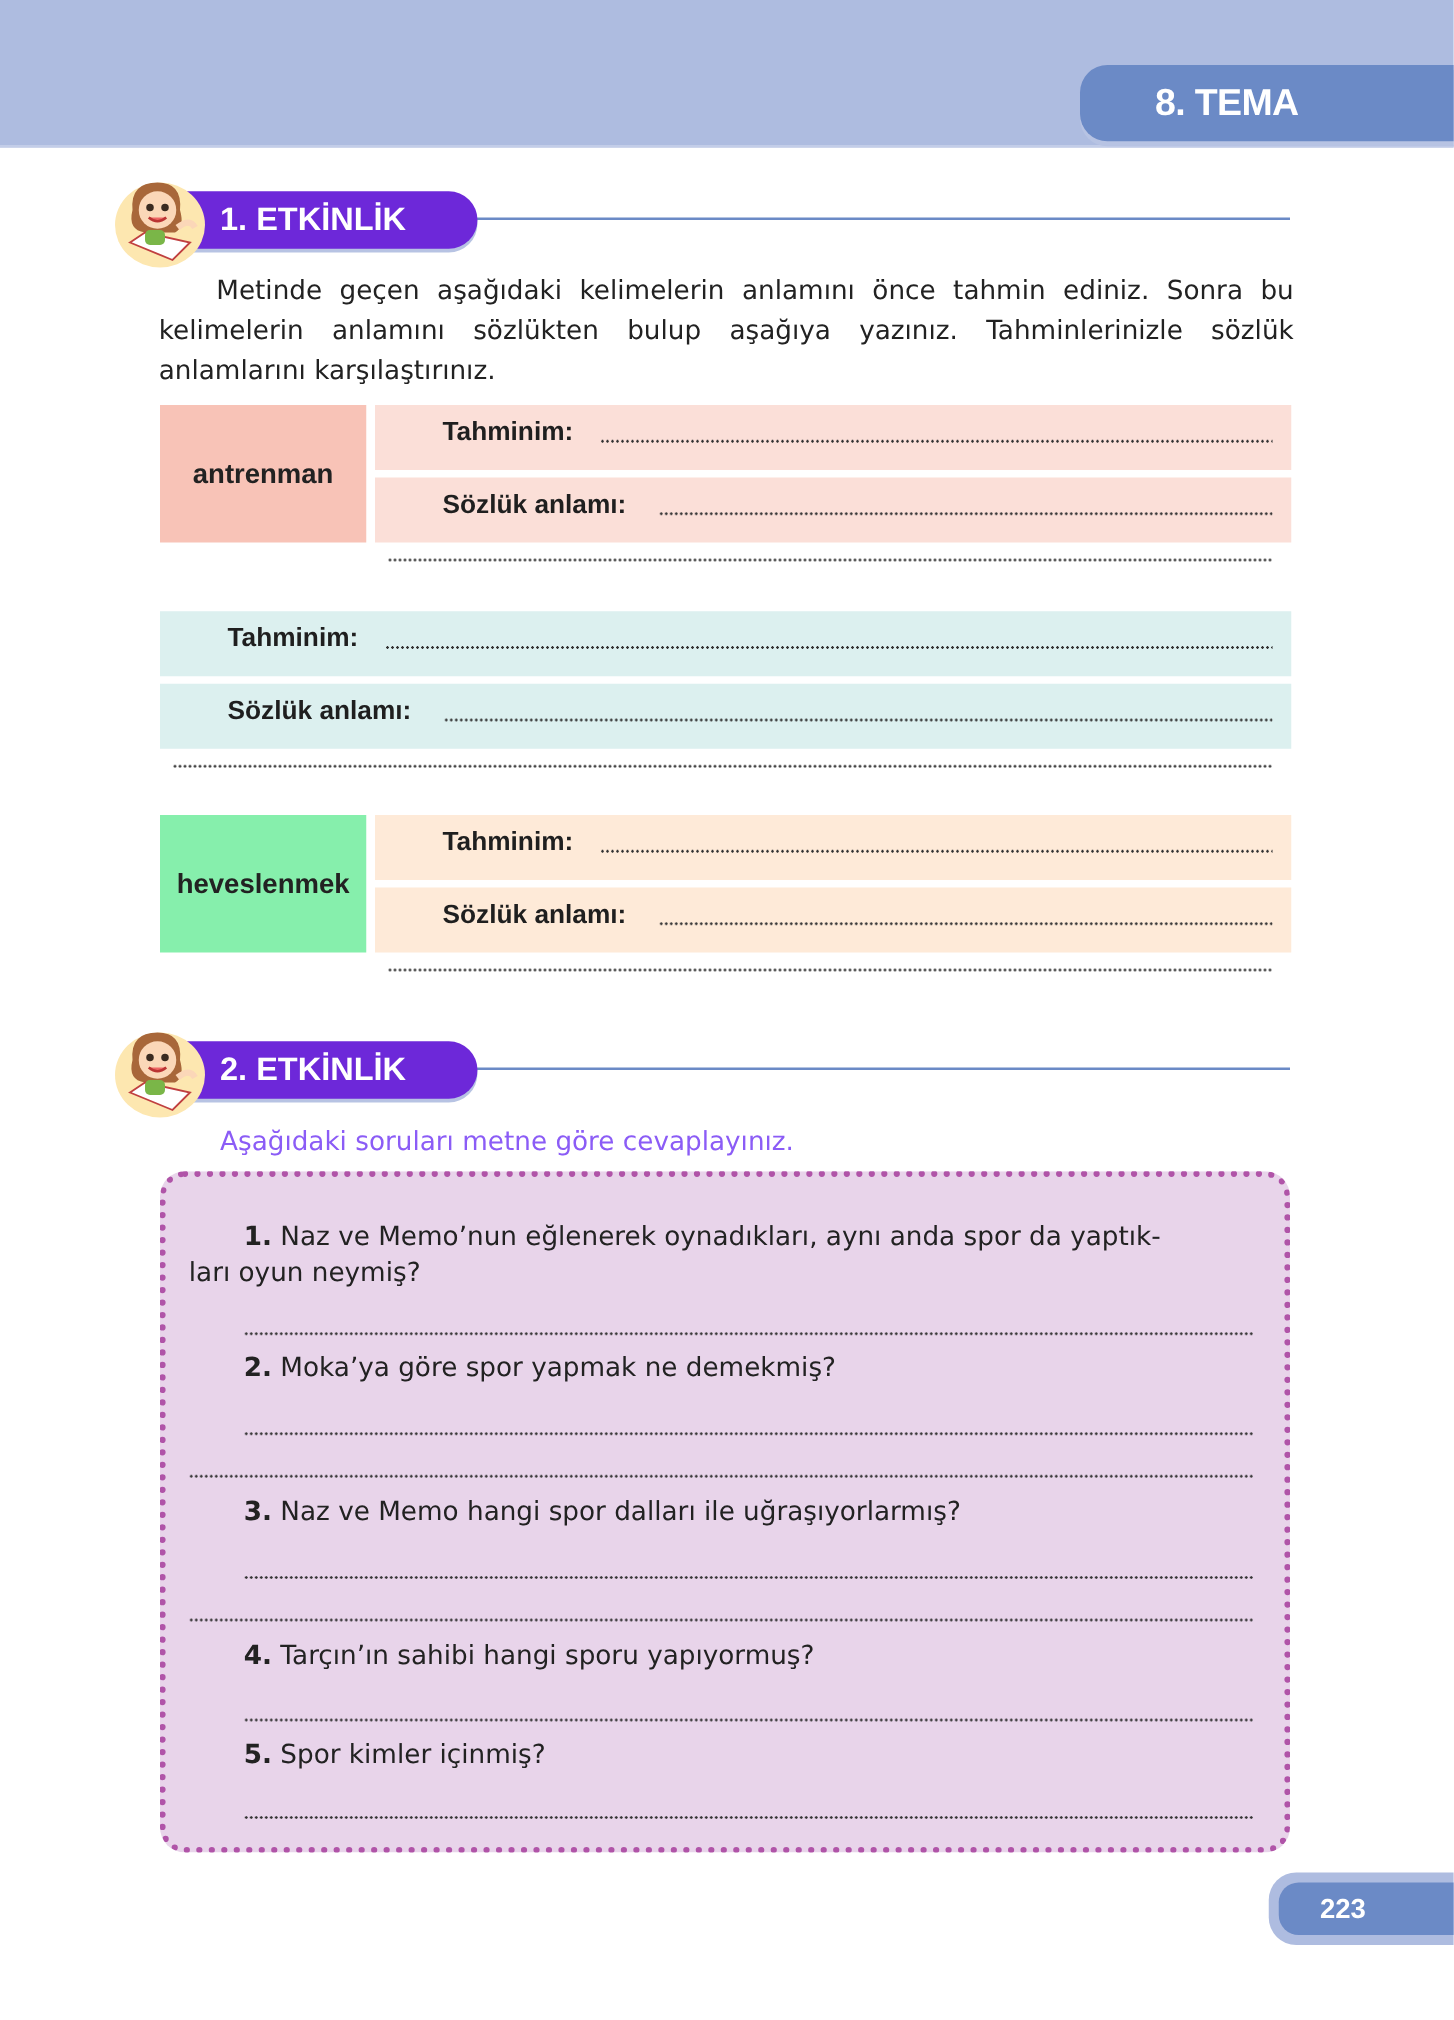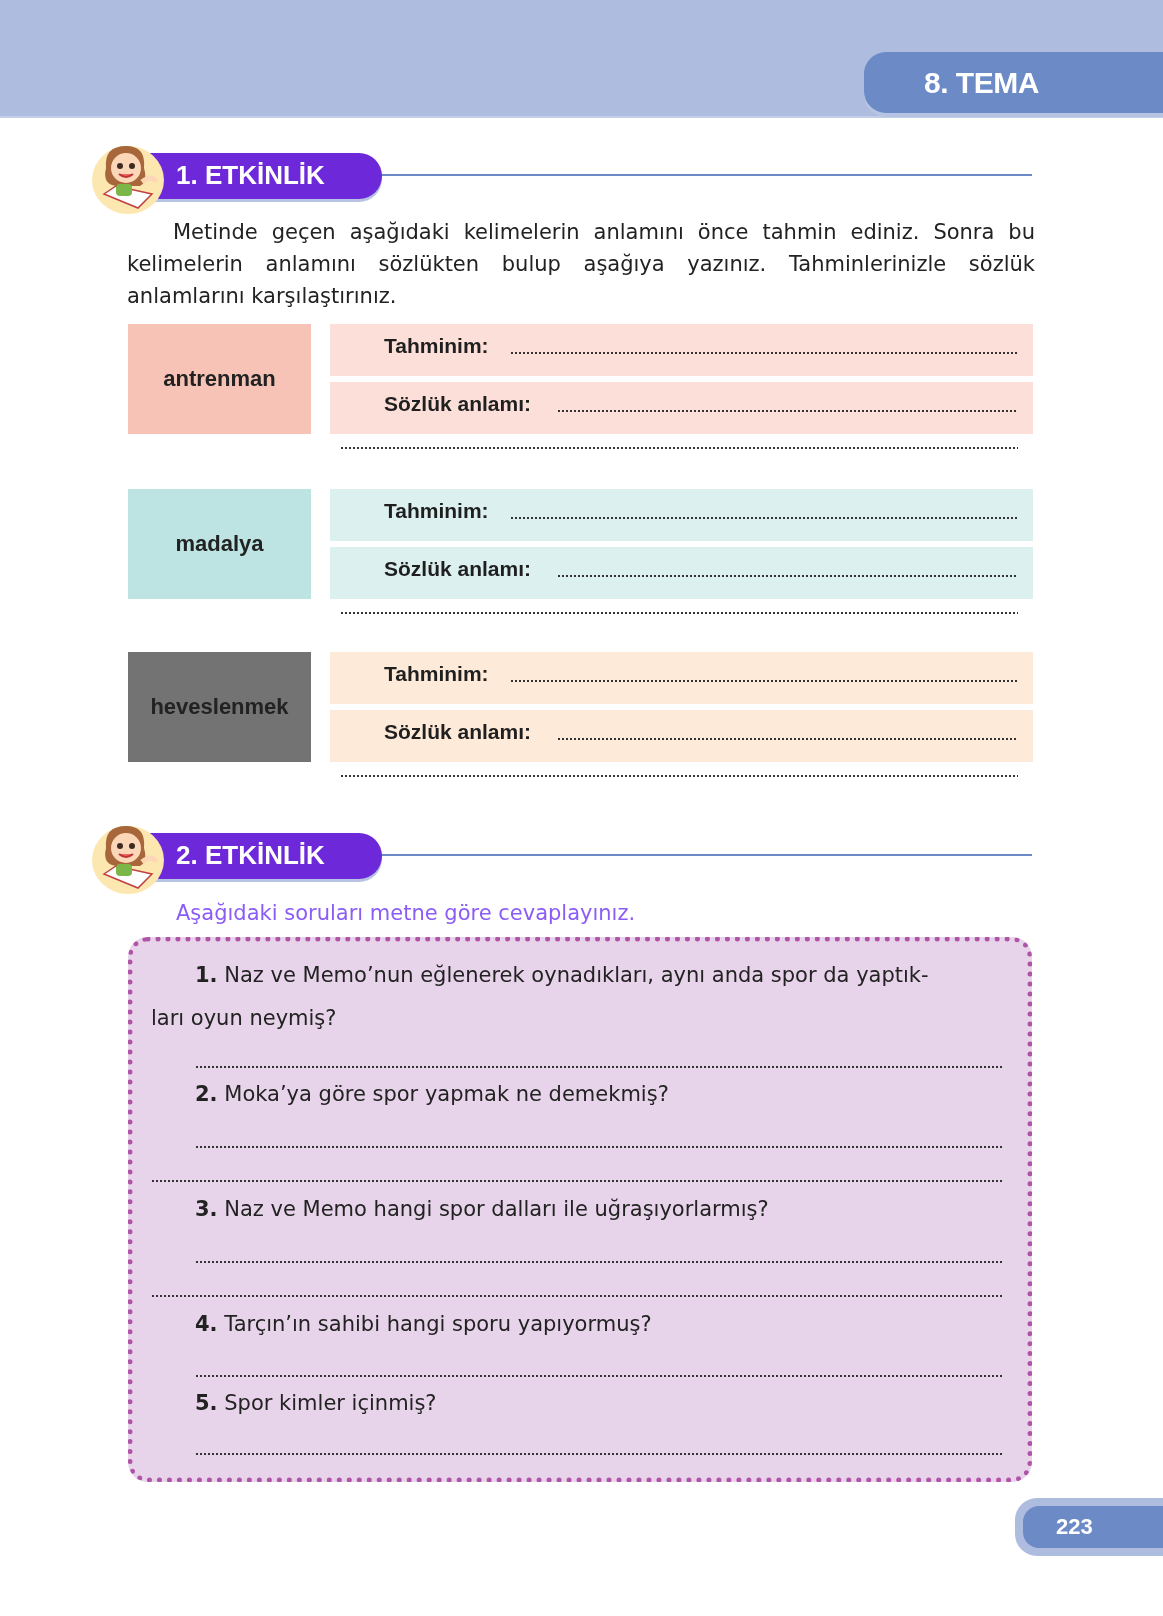--- a/index.html
+++ b/index.html
@@ -13,21 +13,21 @@
   .section-header { position: absolute; left: 86px; width: 950px; height: 70px; }
   .section-header .line { position: absolute; left: 290px; top: 36px; width: 656px; height: 2px; background: #6b8ac6; }
   .section-header .pill { position: absolute; left: 52px; top: 15px; width: 244px; height: 46px; background: #6d28d9; border-radius: 0 24px 24px 0; box-shadow: 0 3px 0 #b7c3e3; }
   .section-header .pill span { position: absolute; left: 38px; top: 7px; font-family: "Liberation Sans", sans-serif; font-weight: bold; font-size: 26px; color: #ffffff; }
   .mascot { position: absolute; left: 0; top: 0; width: 80px; height: 80px; }
 
   .intro { position: absolute; left: 127px; top: 216px; width: 908px; font-size: 21px; line-height: 32px; text-align: justify; color: #222; }
   .intro .indent { display: inline-block; width: 46px; }
 
   .word-table { position: absolute; left: 128px; width: 905px; display: flex; }
-  .word-cell { width: 183px; display: flex; align-items: center; justify-content: center; font-family: "Liberation Sans", sans-serif; font-weight: bold; font-size: 22px; color: #222; margin-right: 19px; }
+  .word-cell { width: 165px; display: flex; align-items: center; justify-content: center; font-family: "Liberation Sans", sans-serif; font-weight: bold; font-size: 22px; color: #222; margin-right: 7px; }
   .fields { flex: 1; display: flex; flex-direction: column; }
   .field-block { position: relative; height: 52px; }
   .field-block + .field-block { margin-top: 6px; }
   .field-label { position: absolute; left: 54px; top: 10px; font-family: "Liberation Sans", sans-serif; font-weight: bold; font-size: 21px; color: #1f1f1f; }
   .dots { position: absolute; height: 4px; background-image: radial-gradient(circle, #333 0.9px, transparent 1.2px); background-size: 4px 4px; background-repeat: repeat-x; }
 
   .instruction2 { position: absolute; left: 176px; top: 901px; font-size: 21px; color: #8b5cf6; }
 
   .q-box { position: absolute; left: 128px; top: 937px; width: 904px; height: 545px; background: #e8d4ea; border: 5px dotted #b054a8; border-radius: 20px; }
   .q { position: absolute; font-size: 21px; line-height: 32px; color: #222; }
@@ -77,37 +77,36 @@
     </div>
     <div class="field-block" style="background:#fbdfd8;">
       <span class="field-label">Sözlük anlamı:</span>
       <div class="dots" style="left:227px; right:15px; top:27px;"></div>
       <div class="dots" style="left:10px; right:15px; top:64px;"></div>
     </div>
   </div>
 </div>
 
 <div class="word-table" style="top:489px;">
-  <div class="word-cell" style="background:#bde4e3;">madalya</div>
   <div class="fields">
     <div class="field-block" style="background:#dcf0ef;">
       <span class="field-label">Tahminim:</span>
       <div class="dots" style="left:180px; right:15px; top:27px;"></div>
       <div class="dots" style="left:10px; right:15px; top:63px;"></div>
     </div>
     <div class="field-block" style="background:#dcf0ef;">
       <span class="field-label">Sözlük anlamı:</span>
       <div class="dots" style="left:227px; right:15px; top:27px;"></div>
       <div class="dots" style="left:10px; right:15px; top:64px;"></div>
     </div>
   </div>
 </div>
 
 <div class="word-table" style="top:652px;">
-  <div class="word-cell" style="background:#737373;">heveslenmek</div>
+  <div class="word-cell" style="background:#86efac;">heveslenmek</div>
   <div class="fields">
     <div class="field-block" style="background:#feead8;">
       <span class="field-label">Tahminim:</span>
       <div class="dots" style="left:180px; right:15px; top:27px;"></div>
       <div class="dots" style="left:10px; right:15px; top:63px;"></div>
     </div>
     <div class="field-block" style="background:#feead8;">
       <span class="field-label">Sözlük anlamı:</span>
       <div class="dots" style="left:227px; right:15px; top:27px;"></div>
       <div class="dots" style="left:10px; right:15px; top:64px;"></div>
@@ -129,21 +128,21 @@
     <path d="M33 36 Q40 42 47 36" stroke="#b33" stroke-width="2" fill="#e66"></path>
     <path d="M18 56 L52 70 L66 56 L30 48Z" fill="#ffffff" stroke="#c04040" stroke-width="1.5"></path>
     <rect x="30" y="46" width="16" height="12" rx="4" fill="#7ab648"></rect>
     <path d="M56 44 q10 -8 14 0" stroke="#fbd7b8" stroke-width="5" fill="none"></path>
   </svg>
 </div>
 
 <div class="instruction2">Aşağıdaki soruları metne göre cevaplayınız.</div>
 
 <div class="q-box">
-  <div class="q" style="left:62px; top:17px;"><b>1.</b> <span>Naz ve Memo’nun eğlenerek oynadıkları, aynı anda spor da yaptık-</span></div>
+  <div class="q" style="left:62px; top:31px;"><b>1.</b> <span>Naz ve Memo’nun eğlenerek oynadıkları, aynı anda spor da yaptık-</span></div>
   <div class="q" style="left:18px; top:60px;text-align:center;">ları oyun neymiş?</div>
   <div class="dots" style="left:62px; right:24px; top:123px;"></div>
 
   <div class="q" style="left:62px; top:136px;"><b>2.</b> <span>Moka’ya göre spor yapmak ne demekmiş?</span></div>
   <div class="dots" style="left:62px; right:24px; top:203px;"></div>
   <div class="dots" style="left:18px; right:24px; top:237px;"></div>
 
   <div class="q" style="left:62px; top:251px;"><b>3.</b> <span>Naz ve Memo hangi spor dalları ile uğraşıyorlarmış?</span></div>
   <div class="dots" style="left:62px; right:24px; top:318px;"></div>
   <div class="dots" style="left:18px; right:24px; top:352px;"></div>

